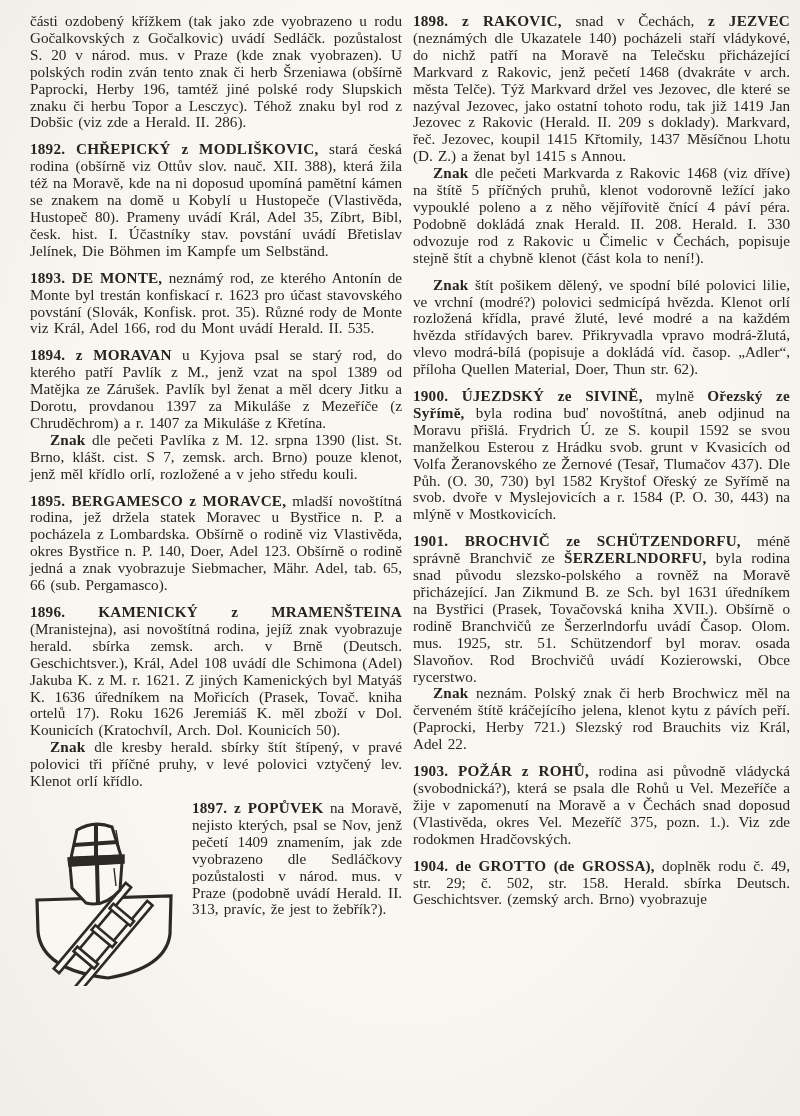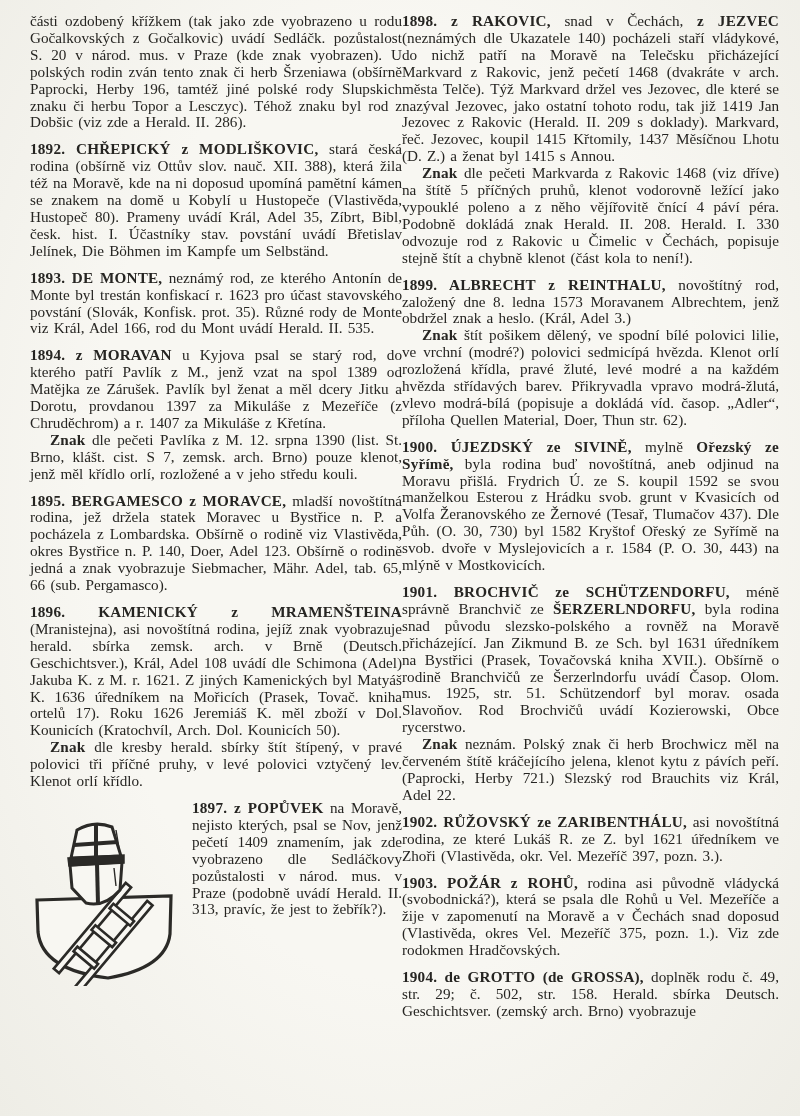--- a/index.html
+++ b/index.html
@@ -8,21 +8,21 @@
     background:#f5f4ef;
     font-family:"Liberation Serif","DejaVu Serif",serif;
     color:#262522;
   }
   .page {
     position:relative; width:800px; height:1116px; overflow:hidden;
     background:radial-gradient(ellipse at 50% 45%, #f8f7f2 55%, #eeede6 100%);
   }
   .columns {
     position:absolute; top:13px; left:30px;
-    display:flex; 
+    display:flex; gap:11px;
   }
   .column { width:372px; }
   .column.right { width:377px; }
   .entry { margin-bottom:10px; overflow:visible; }
   .para {
     font-size:15.2px; line-height:16.9px;
     text-align:justify; word-spacing:1.4px;
   }
   .para.indent { text-indent:20px; }
   .b { font-weight:bold; letter-spacing:0.2px; }
@@ -93,32 +93,28 @@
   </svg>
 <p class="para"><span class="b">1897. z POPŮVEK</span><span> na Moravě, nejisto kterých, psal se Nov, jenž pečetí 1409 znamením, jak zde vyobrazeno dle Sedláčkovy pozůstalosti v národ. mus. v Praze (podobně uvádí Herald. II. 313, pravíc, že jest to žebřík?).</span></p>
         </div>
       </div>
     <div class="column right">
         <div class="entry">
           <p class="para"><span class="b">1898. z RAKOVIC,</span><span> snad v Čechách, </span><span class="b">z JEZVEC</span><span> (neznámých dle Ukazatele 140) pocházeli staří vládykové, do nichž patří na Moravě na Telečsku přicházející Markvard z Rakovic, jenž pečetí 1468 (dvakráte v arch. města Telče). Týž Markvard držel ves Jezovec, dle které se nazýval Jezovec, jako ostatní tohoto rodu, tak již 1419 Jan Jezovec z Rakovic (Herald. II. 209 s doklady). Markvard, řeč. Jezovec, koupil 1415 Křtomily, 1437 Měsíčnou Lhotu (D. Z.) a ženat byl 1415 s Annou.</span></p>
           <p class="para indent"><span class="b">Znak</span><span> dle pečeti Markvarda z Rakovic 1468 (viz dříve) na štítě 5 příčných pruhů, klenot vodorovně ležící jako vypouklé poleno a z něho vějířovitě čnící 4 páví péra. Podobně dokládá znak Herald. II. 208. Herald. I. 330 odvozuje rod z Rakovic u Čimelic v Čechách, popisuje stejně štít a chybně klenot (část kola to není!).</span></p>
         </div>
         <div class="entry">
-          <p class="para"><span class="b">1899. ALBRECHT z REINTHALU,</span><span> novoštítný rod, založený dne 8. ledna 1573 Moravanem Albrechtem, jenž obdržel znak a heslo. (Král, Adel 3.)</span></p>
           <p class="para indent"><span class="b">Znak</span><span> štít pošikem dělený, ve spodní bílé polovici lilie, ve vrchní (modré?) polovici sedmicípá hvězda. Klenot orlí rozložená křídla, pravé žluté, levé modré a na každém hvězda střídavých barev. Přikryvadla vpravo modrá-žlutá, vlevo modrá-bílá (popisuje a dokládá víd. časop. „Adler“, příloha Quellen Material, Doer, Thun str. 62).</span></p>
         </div>
         <div class="entry">
           <p class="para"><span class="b">1900. ÚJEZDSKÝ ze SIVINĚ,</span><span> mylně </span><span class="b">Ořezský ze Syřímě,</span><span> byla rodina buď novoštítná, aneb odjinud na Moravu přišlá. Frydrich Ú. ze S. koupil 1592 se svou manželkou Esterou z Hrádku svob. grunt v Kvasicích od Volfa Žeranovského ze Žernové (Tesař, Tlumačov 437). Dle Půh. (O. 30, 730) byl 1582 Kryštof Ořeský ze Syřímě na svob. dvoře v Myslejovicích a r. 1584 (P. O. 30, 443) na mlýně v Mostkovicích.</span></p>
         </div>
         <div class="entry">
           <p class="para"><span class="b">1901. BROCHVIČ ze SCHÜTZENDORFU,</span><span> méně správně Branchvič ze </span><span class="b">ŠERZERLNDORFU,</span><span> byla rodina snad původu slezsko-polského a rovněž na Moravě přicházející. Jan Zikmund B. ze Sch. byl 1631 úředníkem na Bystřici (Prasek, Tovačovská kniha XVII.). Obšírně o rodině Branchvičů ze Šerzerlndorfu uvádí Časop. Olom. mus. 1925, str. 51. Schützendorf byl morav. osada Slavoňov. Rod Brochvičů uvádí Kozierowski, Obce rycerstwo.</span></p>
           <p class="para indent"><span class="b">Znak</span><span> neznám. Polský znak či herb Brochwicz měl na červeném štítě kráčejícího jelena, klenot kytu z pávích peří. (Paprocki, Herby 721.) Slezský rod Brauchits viz Král, Adel 22.</span></p>
-        </div>
-        <div class="entry">
-          <p class="para"><span class="b">1902. RŮŽOVSKÝ ze ZARIBENTHÁLU,</span><span> asi novoštítná rodina, ze které Lukáš R. ze Z. byl 1621 úředníkem ve Zhoři (Vlastivěda, okr. Vel. Mezeříč 397, pozn. 3.).</span></p>
         </div>
         <div class="entry">
           <p class="para"><span class="b">1903. POŽÁR z ROHŮ,</span><span> rodina asi původně vládycká (svobodnická?), která se psala dle Rohů u Vel. Mezeříče a žije v zapomenutí na Moravě a v Čechách snad doposud (Vlastivěda, okres Vel. Mezeříč 375, pozn. 1.). Viz zde rodokmen Hradčovských.</span></p>
         </div>
         <div class="entry">
           <p class="para"><span class="b">1904. de GROTTO (de GROSSA),</span><span> doplněk rodu č. 49, str. 29; č. 502, str. 158. Herald. sbírka Deutsch. Geschichtsver. (zemský arch. Brno) vyobrazuje</span></p>
         </div>
       </div>
   </div>
 </div>

